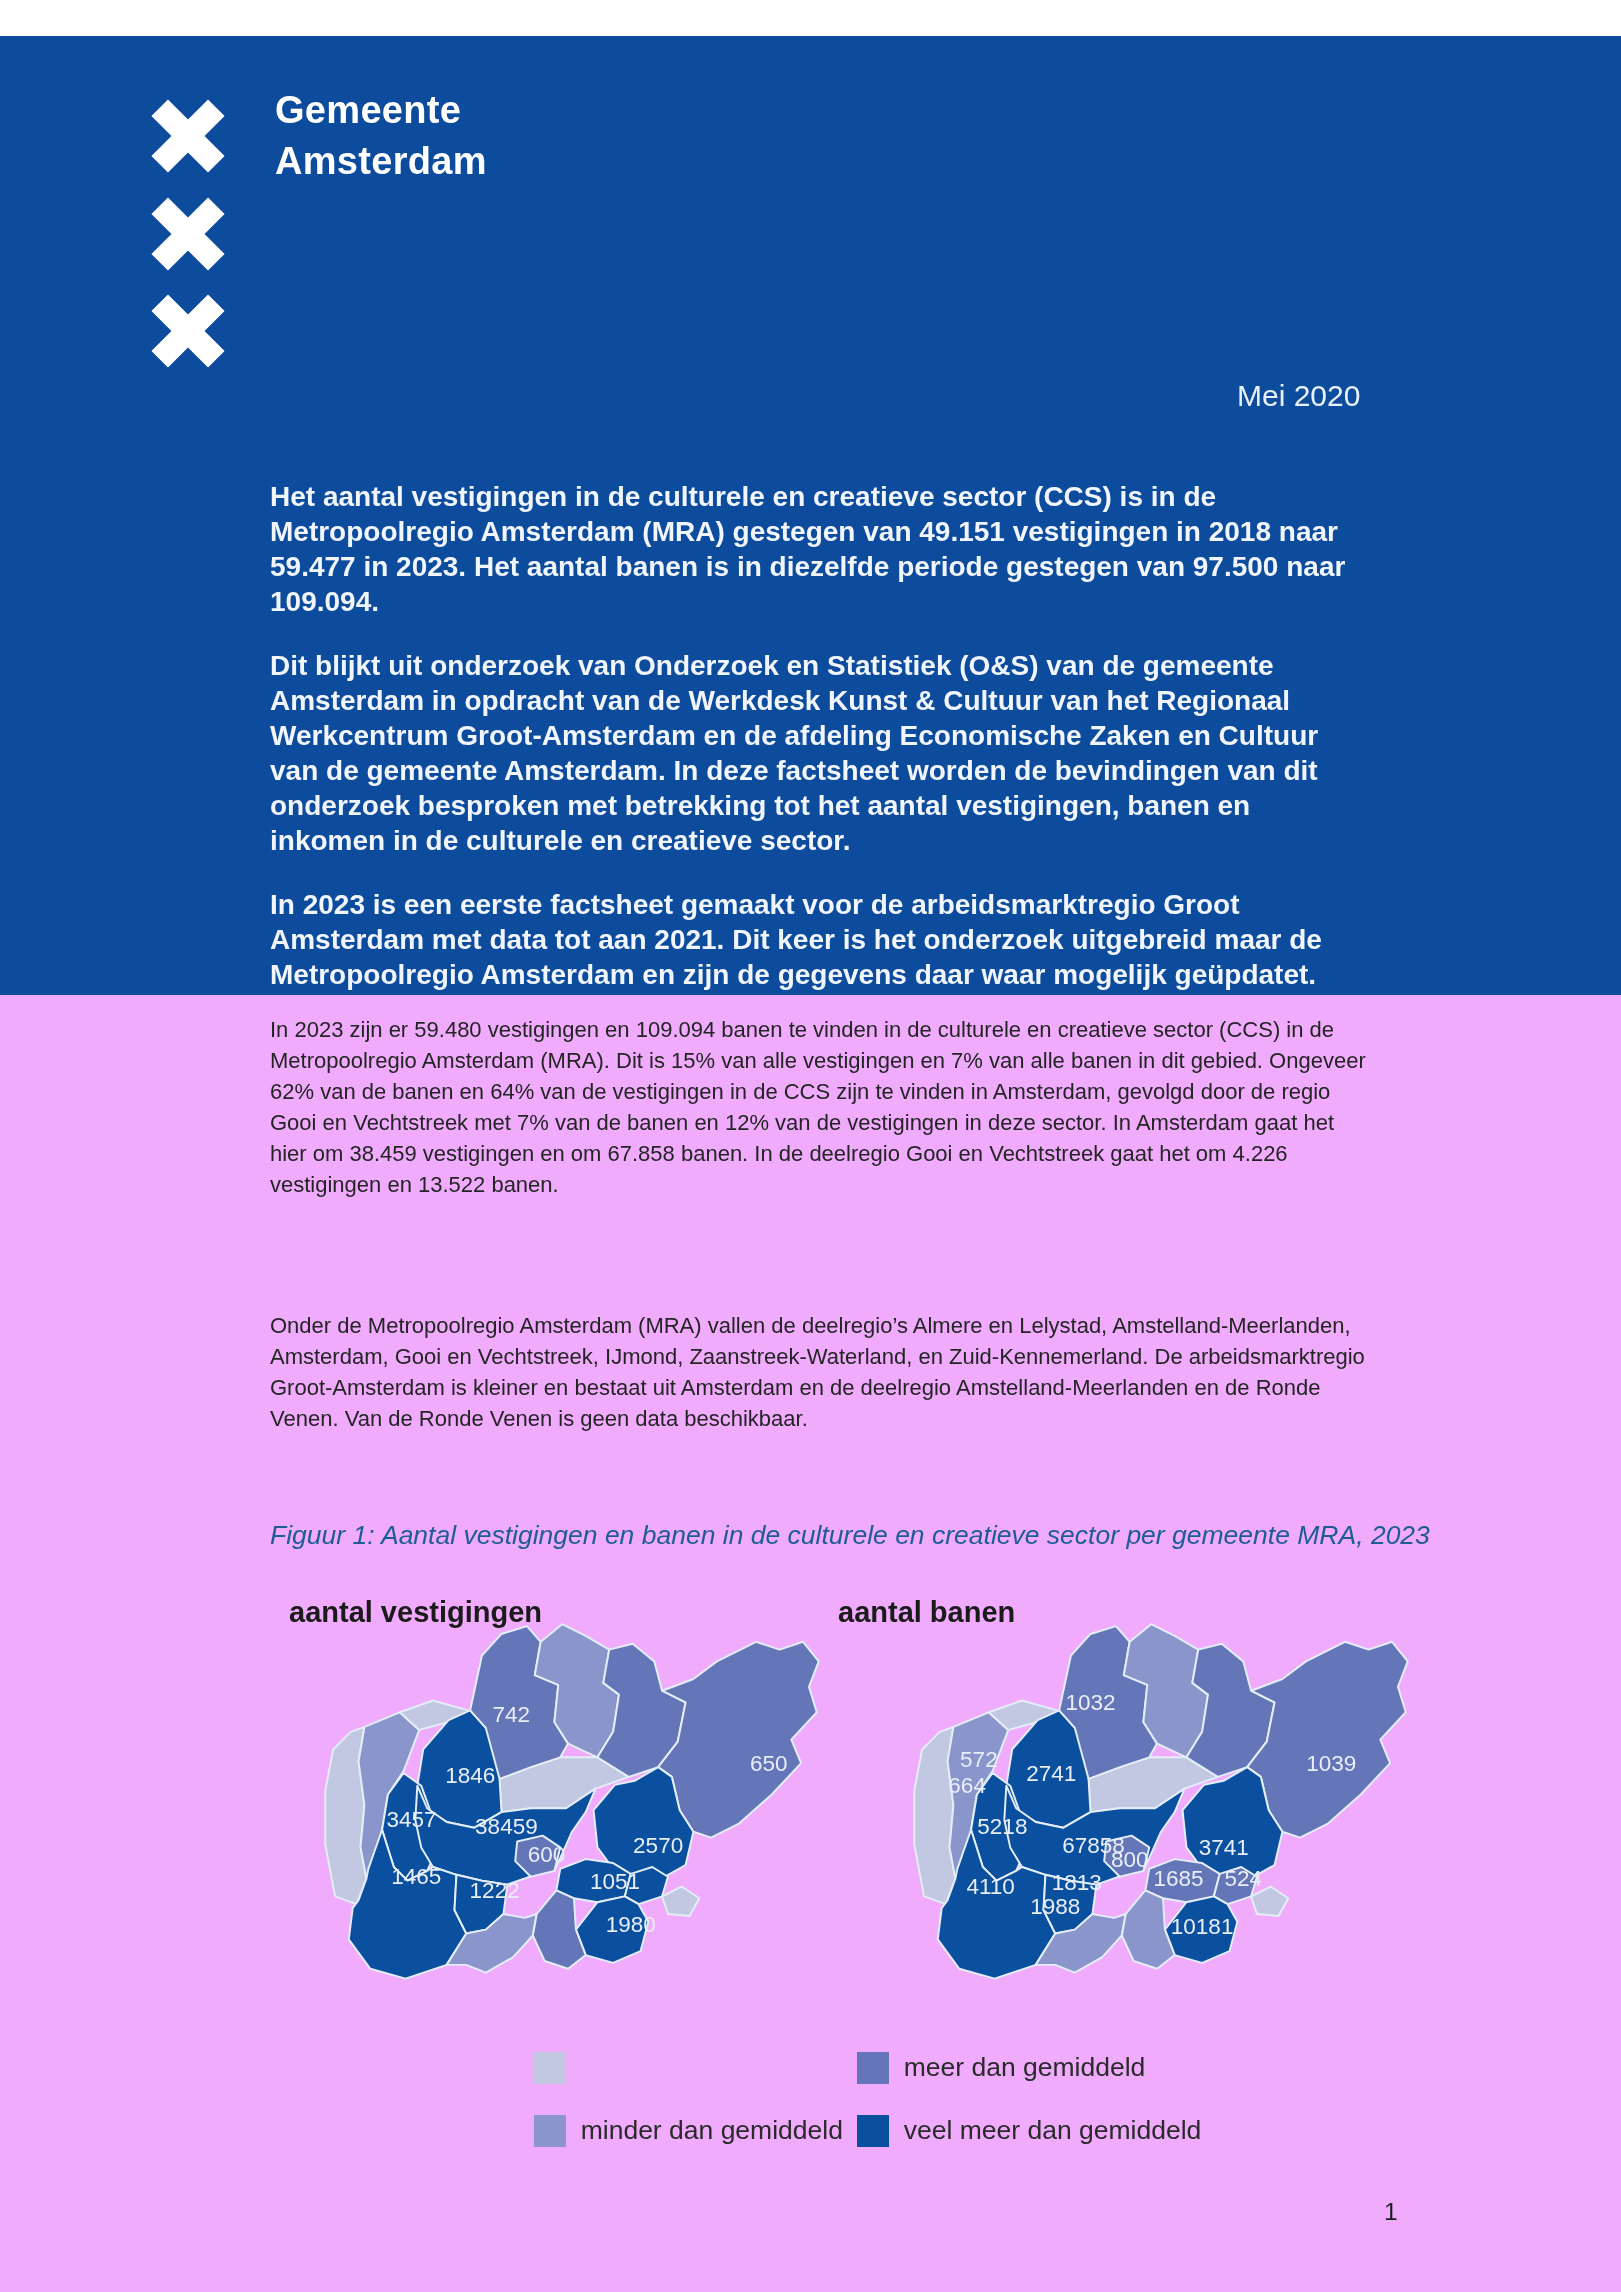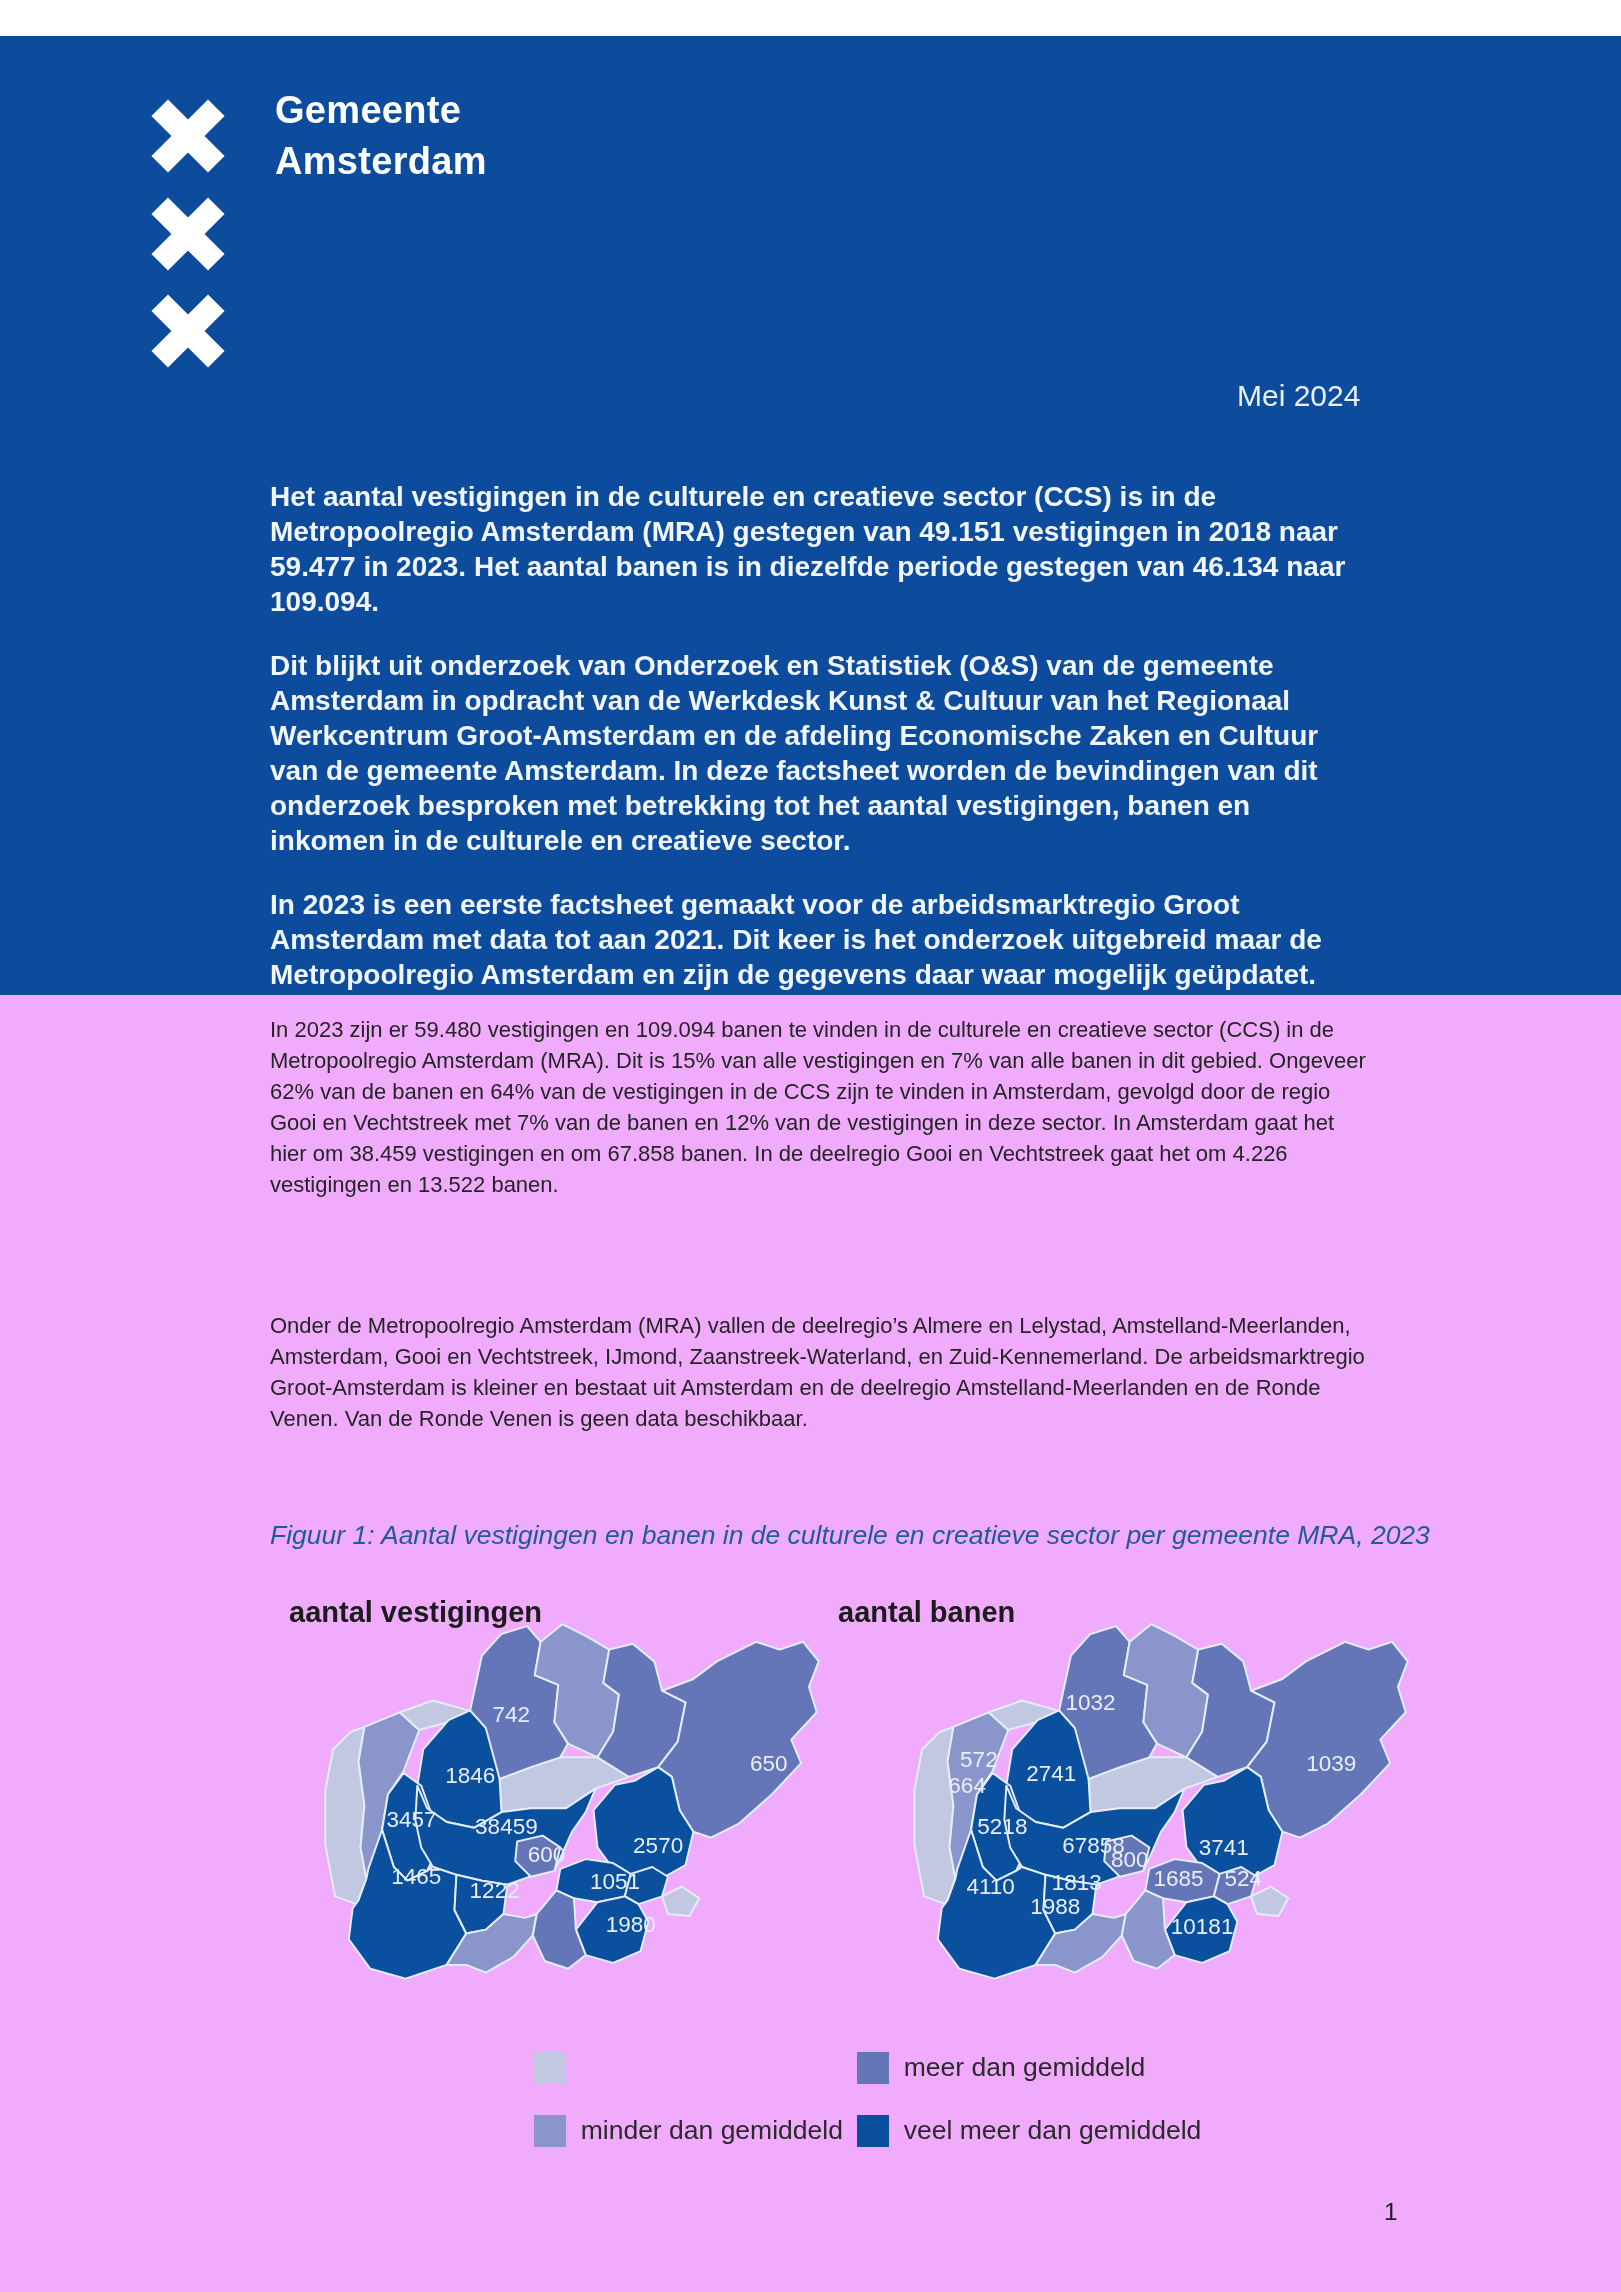--- a/index.html
+++ b/index.html
@@ -56,23 +56,23 @@
         <path d="M13 13 L71 71 M71 13 L13 71" stroke="#ffffff" stroke-width="24" fill="none"></path>
       </svg>
       <svg width="82" height="82" viewBox="0 0 84 84">
         <path d="M13 13 L71 71 M71 13 L13 71" stroke="#ffffff" stroke-width="24" fill="none"></path>
       </svg>
     </div>
     <div class="wordmark">
       <span>Gemeente</span><br>
       <span>Amsterdam</span>
     </div>
-    <div class="pub-date">Mei 2024</div>
+    <div class="pub-date">Mei 2020</div>
     <div class="hero-paras">
-        <p class="hero-p">Het aantal vestigingen in de culturele en creatieve sector (CCS) is in de Metropoolregio Amsterdam (MRA) gestegen van 49.151 vestigingen in 2018 naar 59.477 in 2023.  Het aantal banen is in diezelfde periode gestegen van 46.134 naar 109.094.</p>
+        <p class="hero-p">Het aantal vestigingen in de culturele en creatieve sector (CCS) is in de Metropoolregio Amsterdam (MRA) gestegen van 49.151 vestigingen in 2018 naar 59.477 in 2023.  Het aantal banen is in diezelfde periode gestegen van 97.500 naar 109.094.</p>
         <p class="hero-p">Dit blijkt uit onderzoek van Onderzoek en Statistiek (O&amp;S) van de gemeente Amsterdam in opdracht van de Werkdesk Kunst &amp; Cultuur van het Regionaal Werkcentrum Groot-Amsterdam en de afdeling Economische Zaken en Cultuur van de gemeente Amsterdam. In deze factsheet worden de bevindingen van dit onderzoek besproken met betrekking tot het aantal vestigingen, banen en inkomen in de culturele en creatieve sector.</p>
         <p class="hero-p">In 2023 is een eerste factsheet gemaakt voor de arbeidsmarktregio Groot Amsterdam met data tot aan 2021. Dit keer is het onderzoek uitgebreid maar de Metropoolregio Amsterdam en zijn de gegevens daar waar mogelijk geüpdatet.</p>
       </div>
   </header>
 
   <main>
     <p class="body-p" id="p4">In 2023 zijn er 59.480 vestigingen en 109.094 banen te vinden in de culturele en creatieve sector (CCS) in de Metropoolregio Amsterdam (MRA). Dit is 15% van alle vestigingen en 7% van alle banen in dit gebied. Ongeveer 62% van de banen en 64% van de vestigingen in de CCS zijn te vinden in Amsterdam, gevolgd door de regio Gooi en Vechtstreek met 7% van de banen en 12% van de vestigingen in deze sector. In Amsterdam gaat het hier om 38.459 vestigingen en om 67.858 banen. In de deelregio Gooi en Vechtstreek gaat het om 4.226 vestigingen en 13.522 banen.</p>
     <p class="body-p" id="p5">Onder de Metropoolregio Amsterdam (MRA) vallen de deelregio’s Almere en Lelystad, Amstelland-Meerlanden, Amsterdam, Gooi en Vechtstreek, IJmond, Zaanstreek-Waterland, en Zuid-Kennemerland. De arbeidsmarktregio Groot-Amsterdam is kleiner en bestaat uit Amsterdam en de deelregio Amstelland-Meerlanden en de Ronde Venen. Van de Ronde Venen is geen data beschikbaar.</p>
     <p class="caption">Figuur 1: Aantal vestigingen en banen in de culturele en creatieve sector per gemeente MRA, 2023</p>
 

